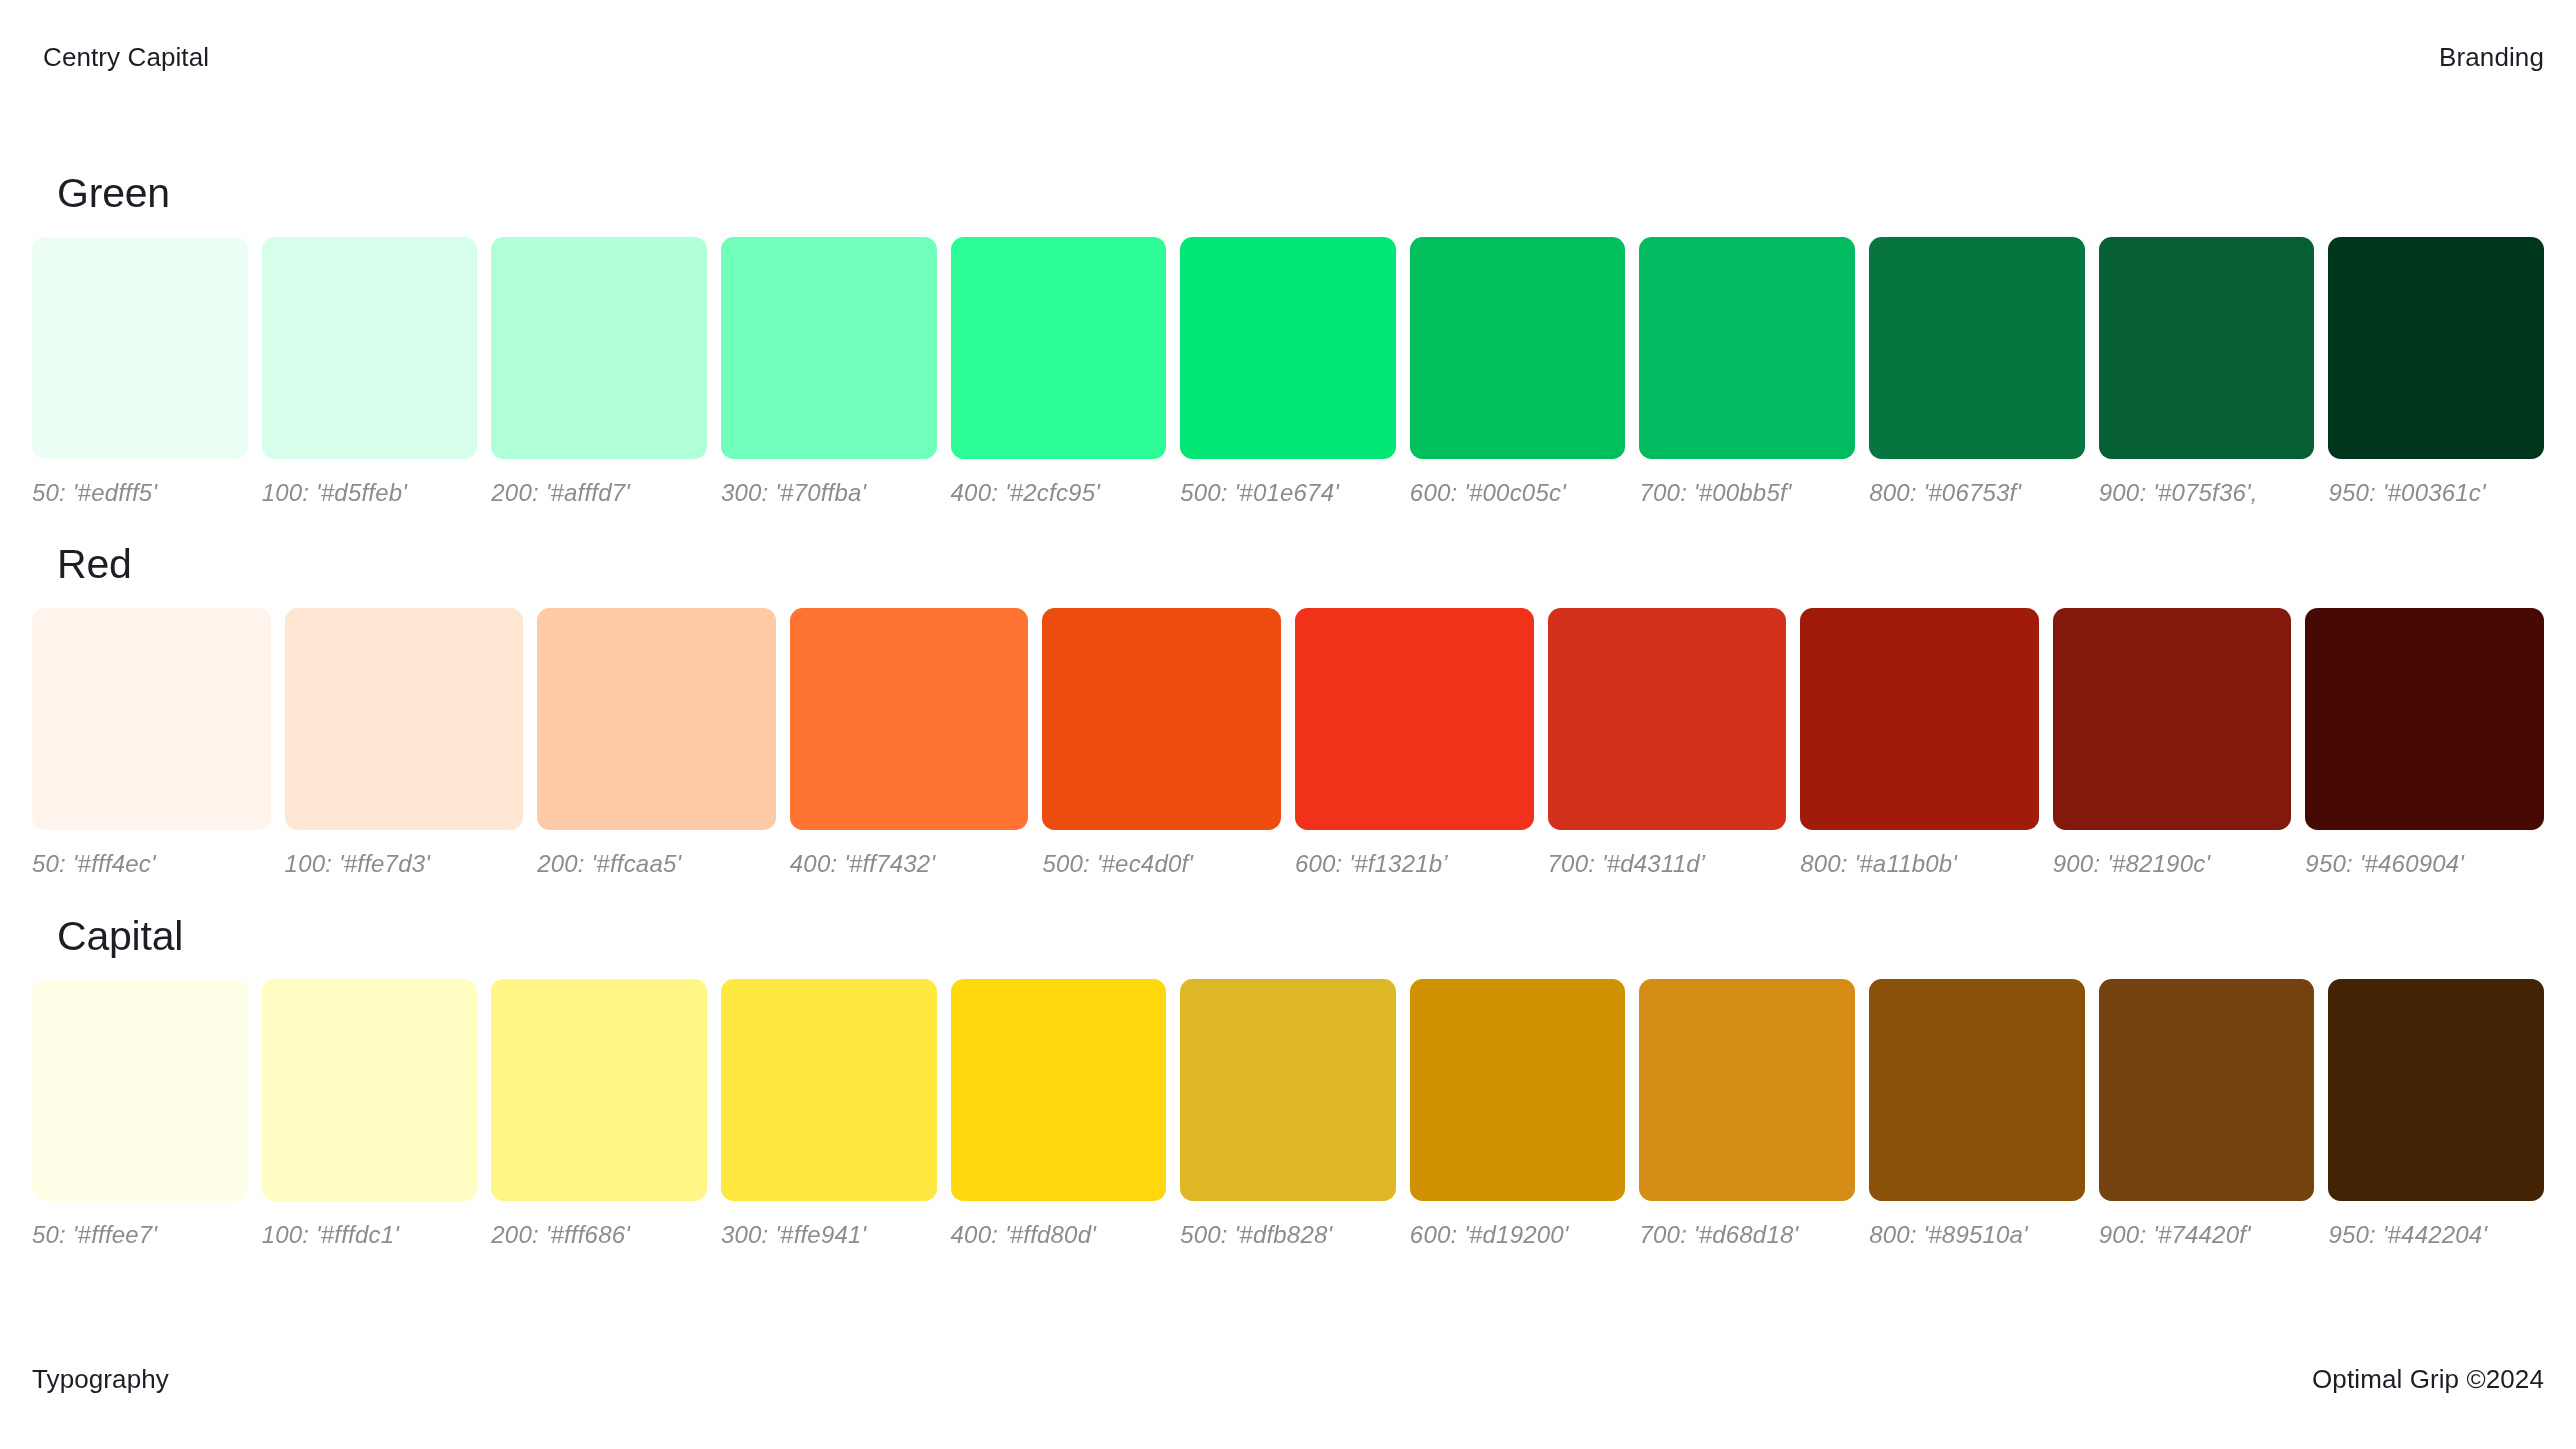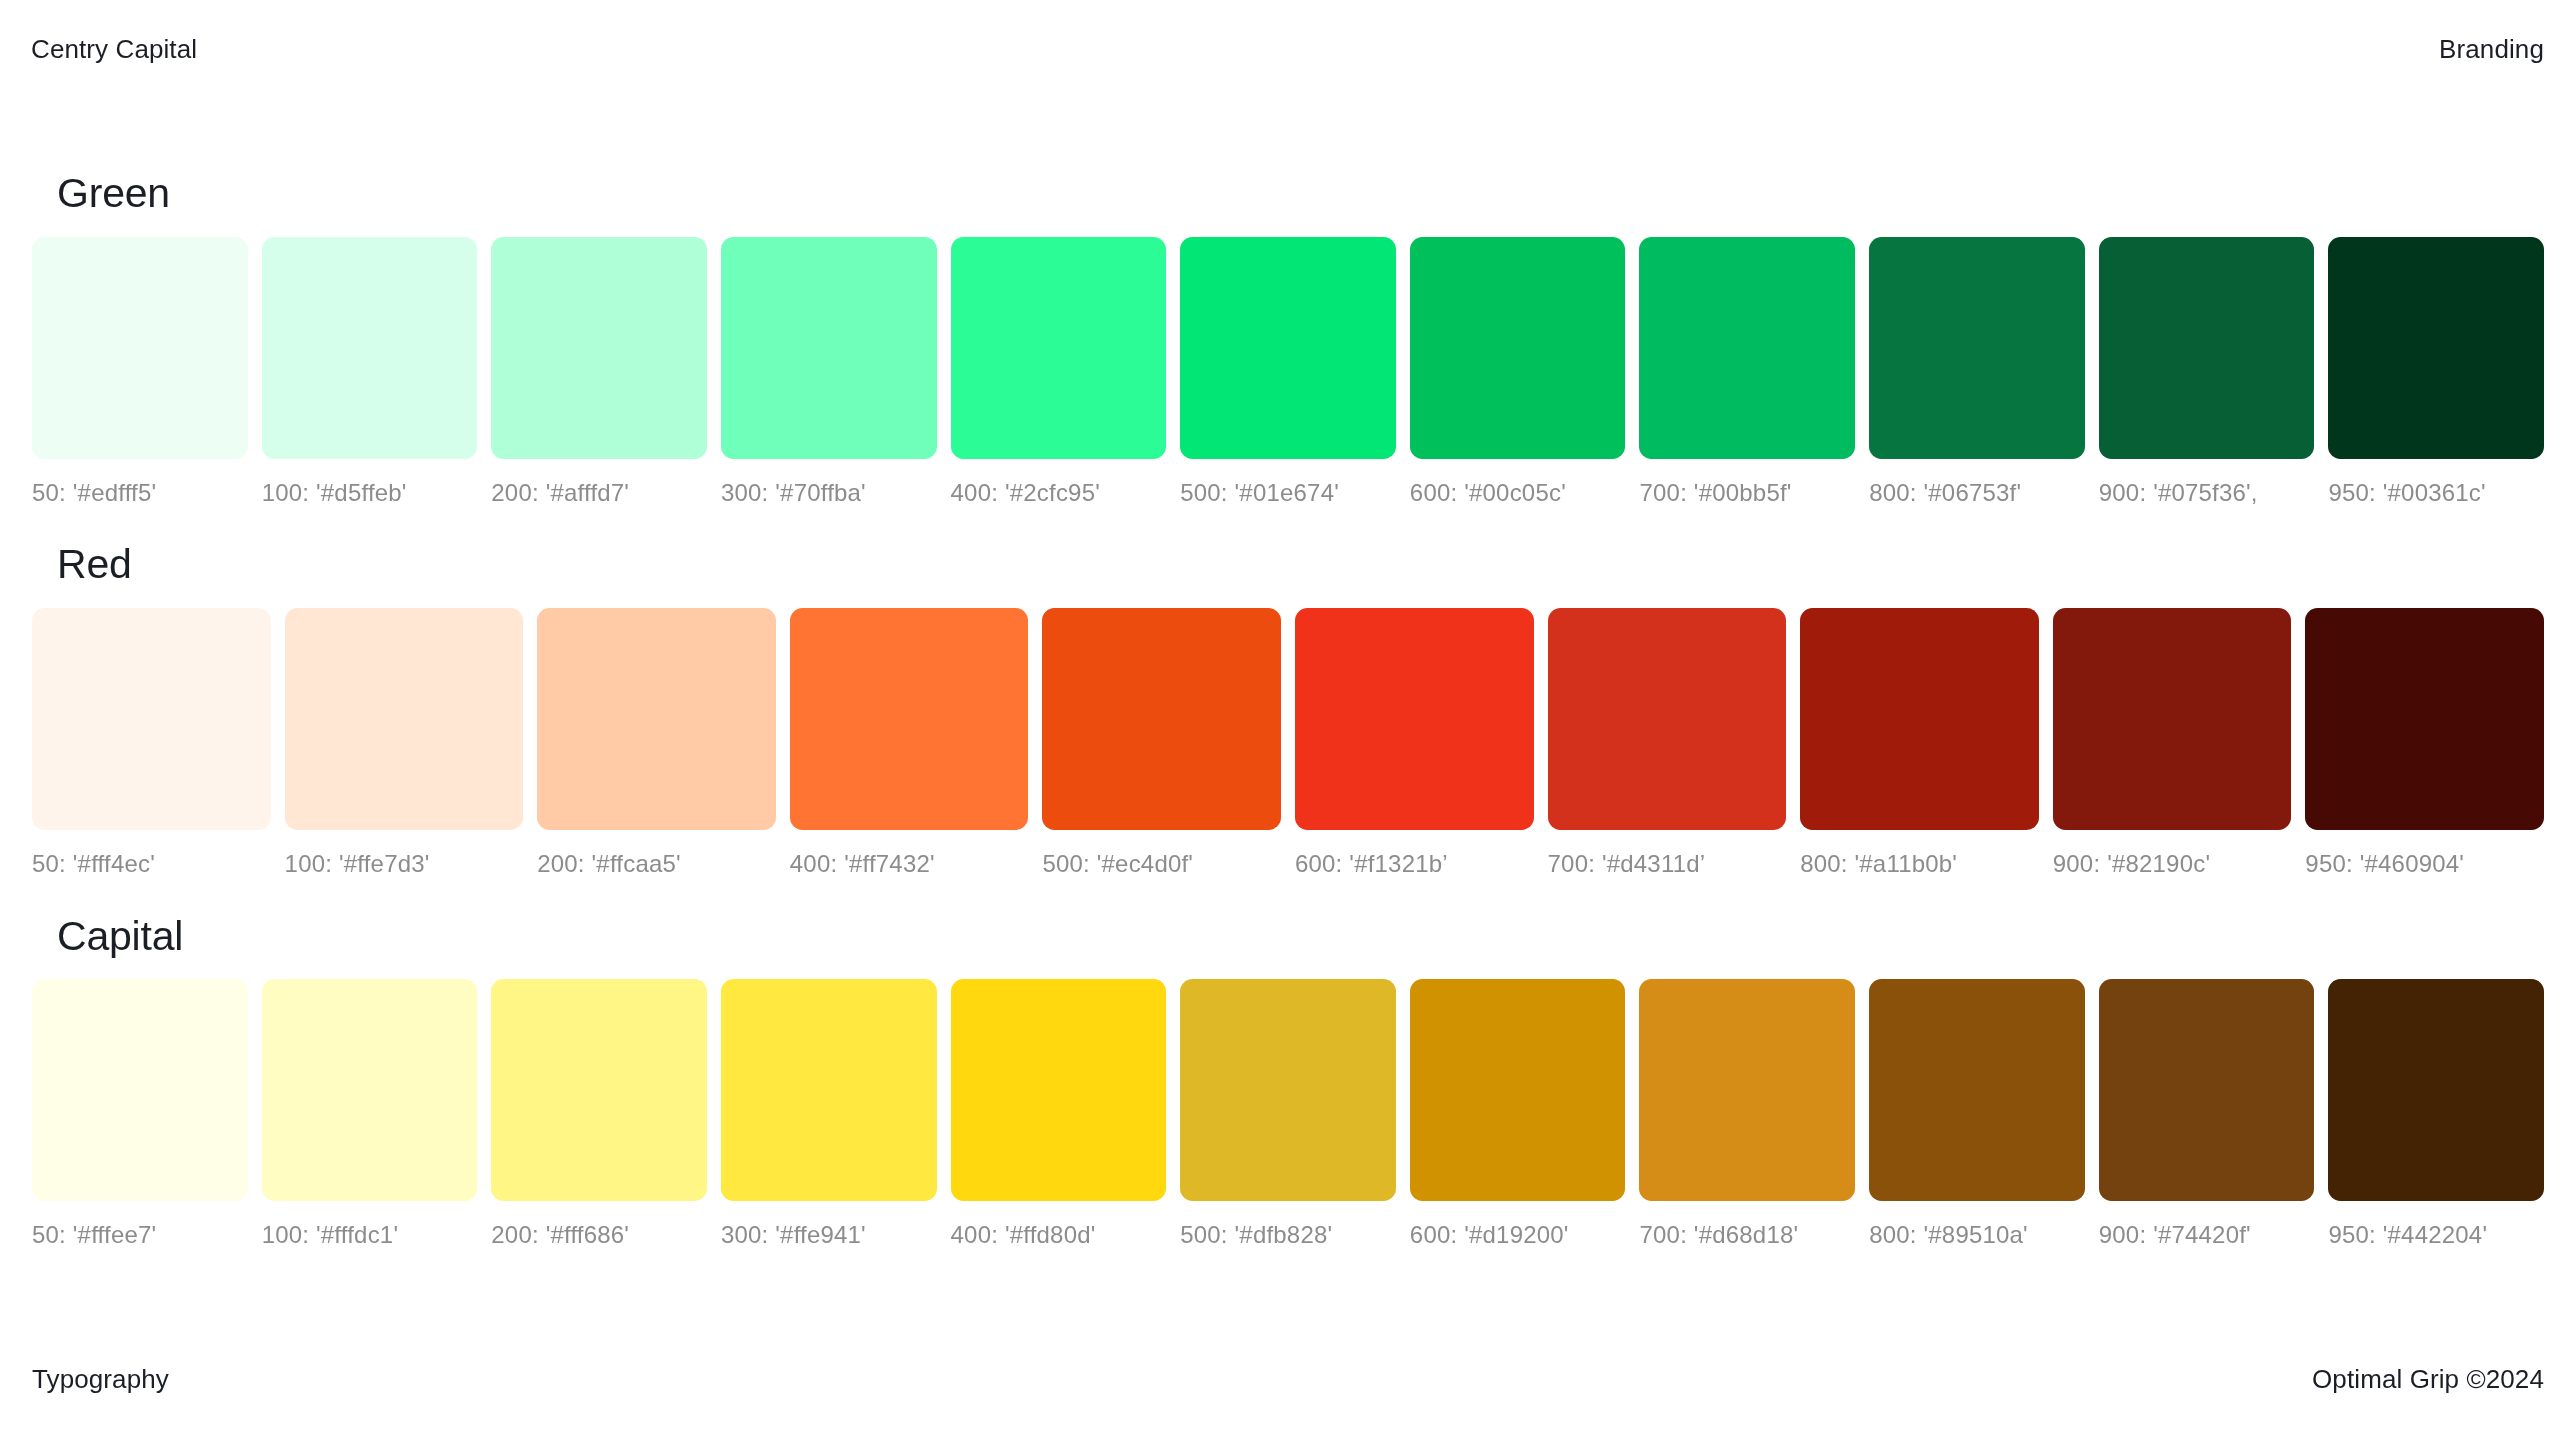--- a/index.html
+++ b/index.html
@@ -18,28 +18,28 @@
     position: relative;
     width: 2576px;
     height: 1449px;
     background: #ffffff;
     overflow: hidden;
   }
 
   
   .top-bar {
     position: absolute;
-    top: 0;
+    top: 8px;
     left: 0;
     width: 2576px;
     height: 100px;
     display: flex;
     align-items: center;
     justify-content: space-between;
-    padding: 0 32px 0 31px;
+    padding: 0 32px 0 43px;
   }
   .top-bar-left,
   .top-bar-right {
     font-size: 26px;
     line-height: 1.2;
     color: #1c1e26;
     letter-spacing: 0.1px;
     font-weight: 400;
     white-space: nowrap;
   }
@@ -63,20 +63,21 @@
     font-weight: 400;
     color: #1c1e26;
     letter-spacing: -0.2px;
     margin: 0 0 19.7px 25px;
   }
 
   .swatch-row {
     display: flex;
     gap: 14px;
     width: 100%;
+    font-style: italic;
   }
 
   .swatch-cell {
     flex: 1 1 0;
     min-width: 0;
     display: flex;
     flex-direction: column;
   }
 
   .swatch-chip {

